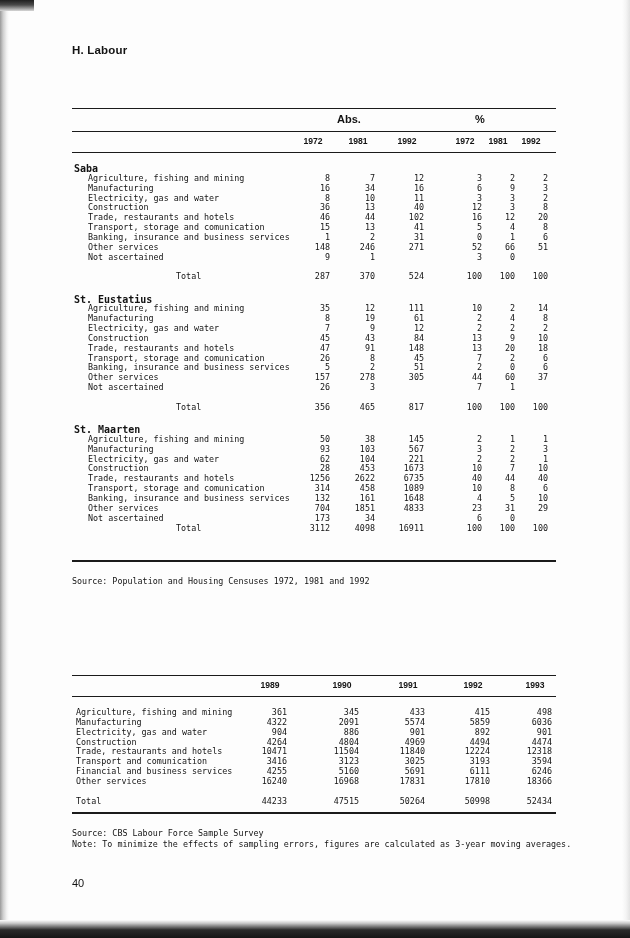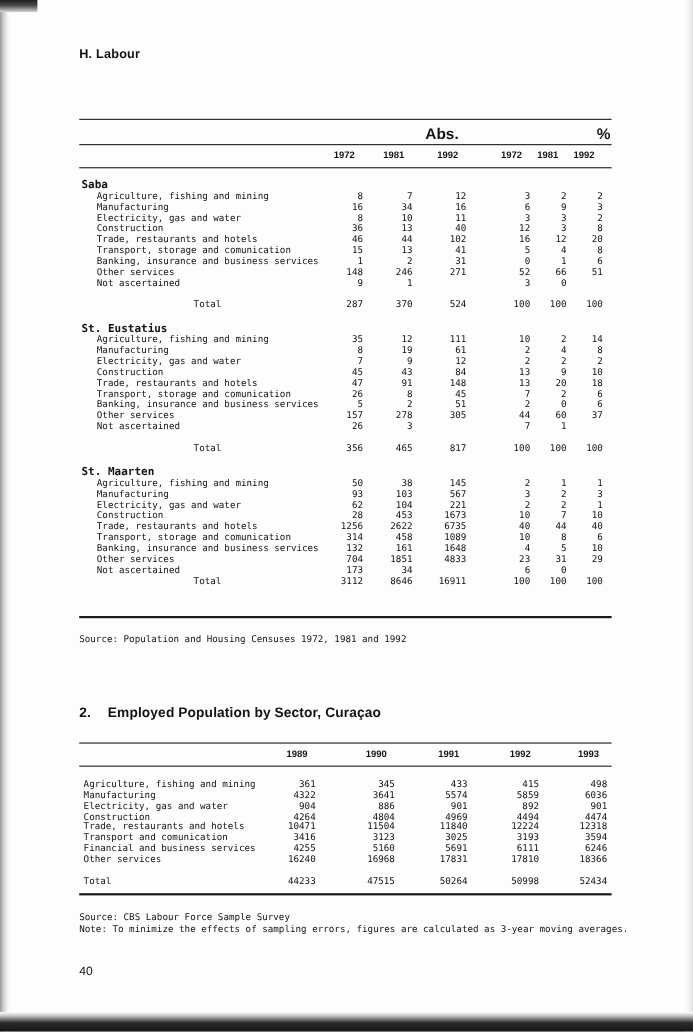--- a/index.html
+++ b/index.html
@@ -102,23 +102,23 @@
     font-family: "Liberation Sans", sans-serif;
     font-size: 8.6px;
     font-weight: bold;
     text-align: center;
     white-space: nowrap;
   }
 
   .spanhead {
     position: absolute;
     font-family: "Liberation Sans", sans-serif;
-    font-size: 14px;
+    font-size: 11px;
     font-weight: bold;
-    text-align: right;
+    text-align: left;
     white-space: nowrap;
   }
 
   
   .trow {
     position: absolute;
     left: 0;
     width: 630px;
     height: 9.85px;
   }
@@ -448,31 +448,30 @@
         <div class="trow" style="top: 512.675px;">
           <div class="lbl">Not ascertained</div>
           <div class="cell" style="right: 300px; top: 0px;">173</div>
           <div class="cell" style="right: 255px; top: 0px;">34</div>
           <div class="cell" style="right: 148px; top: 0px;">6</div>
           <div class="cell" style="right: 115px; top: 0px;">0</div>
         </div>
         <div class="trow" style="top: 522.525px;">
           <div class="lbl total">Total</div>
           <div class="cell" style="right: 300px; top: 0px;">3112</div>
-          <div class="cell" style="right: 255px; top: 0px;">8646</div>
+          <div class="cell" style="right: 255px; top: 0px;">4098</div>
           <div class="cell" style="right: 206px; top: 0px;">16911</div>
           <div class="cell" style="right: 148px; top: 0px;">100</div>
           <div class="cell" style="right: 115px; top: 0px;">100</div>
           <div class="cell" style="right: 82px; top: 0px;">100</div>
         </div>
       </div>
 
     <div class="srcnote" id="t1-source">Source: Population and Housing Censuses 1972, 1981 and 1992</div>
 
-    <div class="table-heading" id="heading-2"><span class="num">2.</span><span>Employed Population by Sector, Curaçao</span></div>
 
     <div class="rule" id="t2-rule-top"></div>
     <div class="rule" id="t2-rule-head"></div>
     <div class="rule" id="t2-rule-bottom"></div>
 
     <div id="t2-head-area">
         <div class="colhead" style="left: 253px; top: 680px; width: 34px;">1989</div>
         <div class="colhead" style="left: 325px; top: 680px; width: 34px;">1990</div>
         <div class="colhead" style="left: 391px; top: 680px; width: 34px;">1991</div>
         <div class="colhead" style="left: 456px; top: 680px; width: 34px;">1992</div>
@@ -483,21 +482,21 @@
           <div class="lbl" style="left: 76px;">Agriculture, fishing and mining</div>
           <div class="cell" style="right: 343px; top: 0px;">361</div>
           <div class="cell" style="right: 271px; top: 0px;">345</div>
           <div class="cell" style="right: 205px; top: 0px;">433</div>
           <div class="cell" style="right: 140px; top: 0px;">415</div>
           <div class="cell" style="right: 78px; top: 0px;">498</div>
         </div>
         <div class="trow" style="top: 716.85px;">
           <div class="lbl" style="left: 76px;">Manufacturing</div>
           <div class="cell" style="right: 343px; top: 0px;">4322</div>
-          <div class="cell" style="right: 271px; top: 0px;">3641</div>
+          <div class="cell" style="right: 271px; top: 0px;">2091</div>
           <div class="cell" style="right: 205px; top: 0px;">5574</div>
           <div class="cell" style="right: 140px; top: 0px;">5859</div>
           <div class="cell" style="right: 78px; top: 0px;">6036</div>
         </div>
         <div class="trow" style="top: 726.7px;">
           <div class="lbl" style="left: 76px;">Electricity, gas and water</div>
           <div class="cell" style="right: 343px; top: 0px;">904</div>
           <div class="cell" style="right: 271px; top: 0px;">886</div>
           <div class="cell" style="right: 205px; top: 0px;">901</div>
           <div class="cell" style="right: 140px; top: 0px;">892</div>

